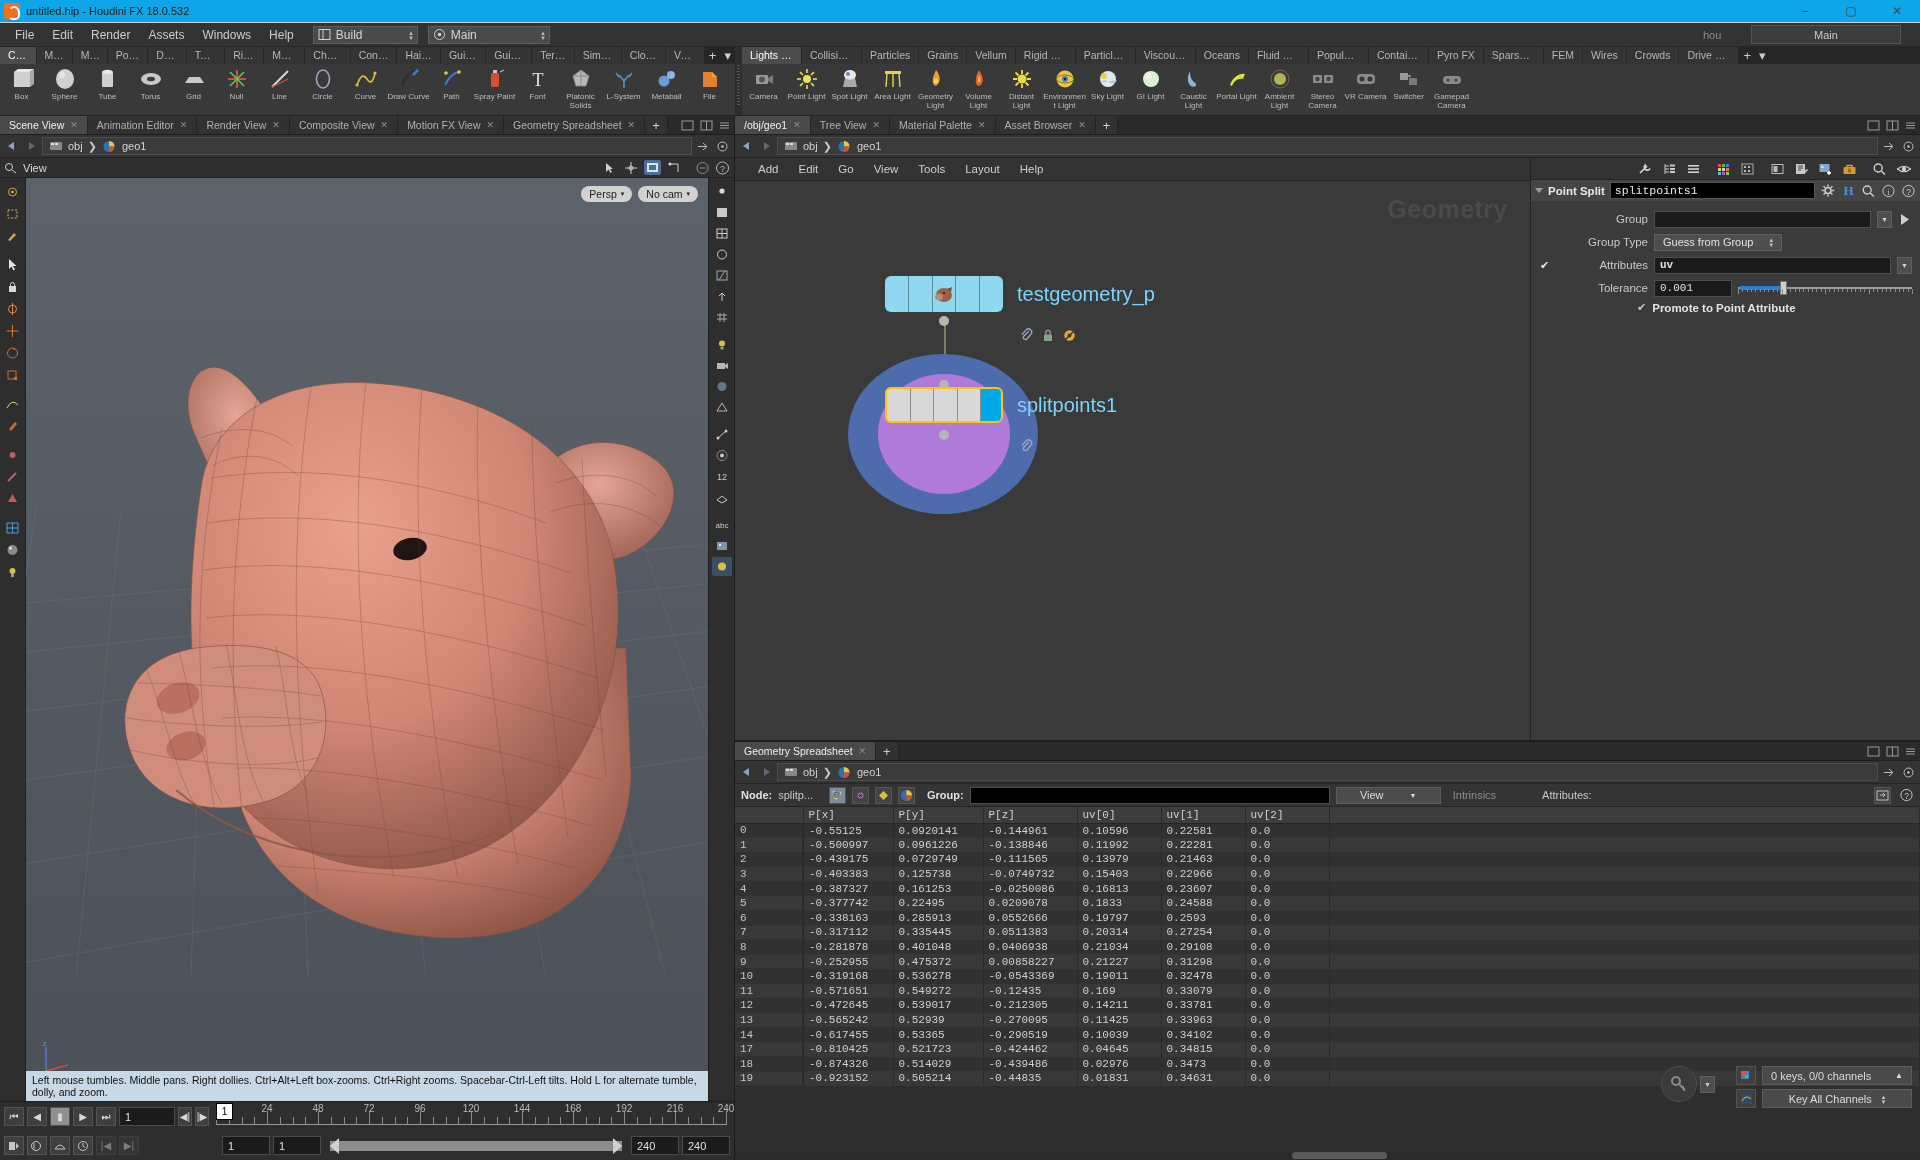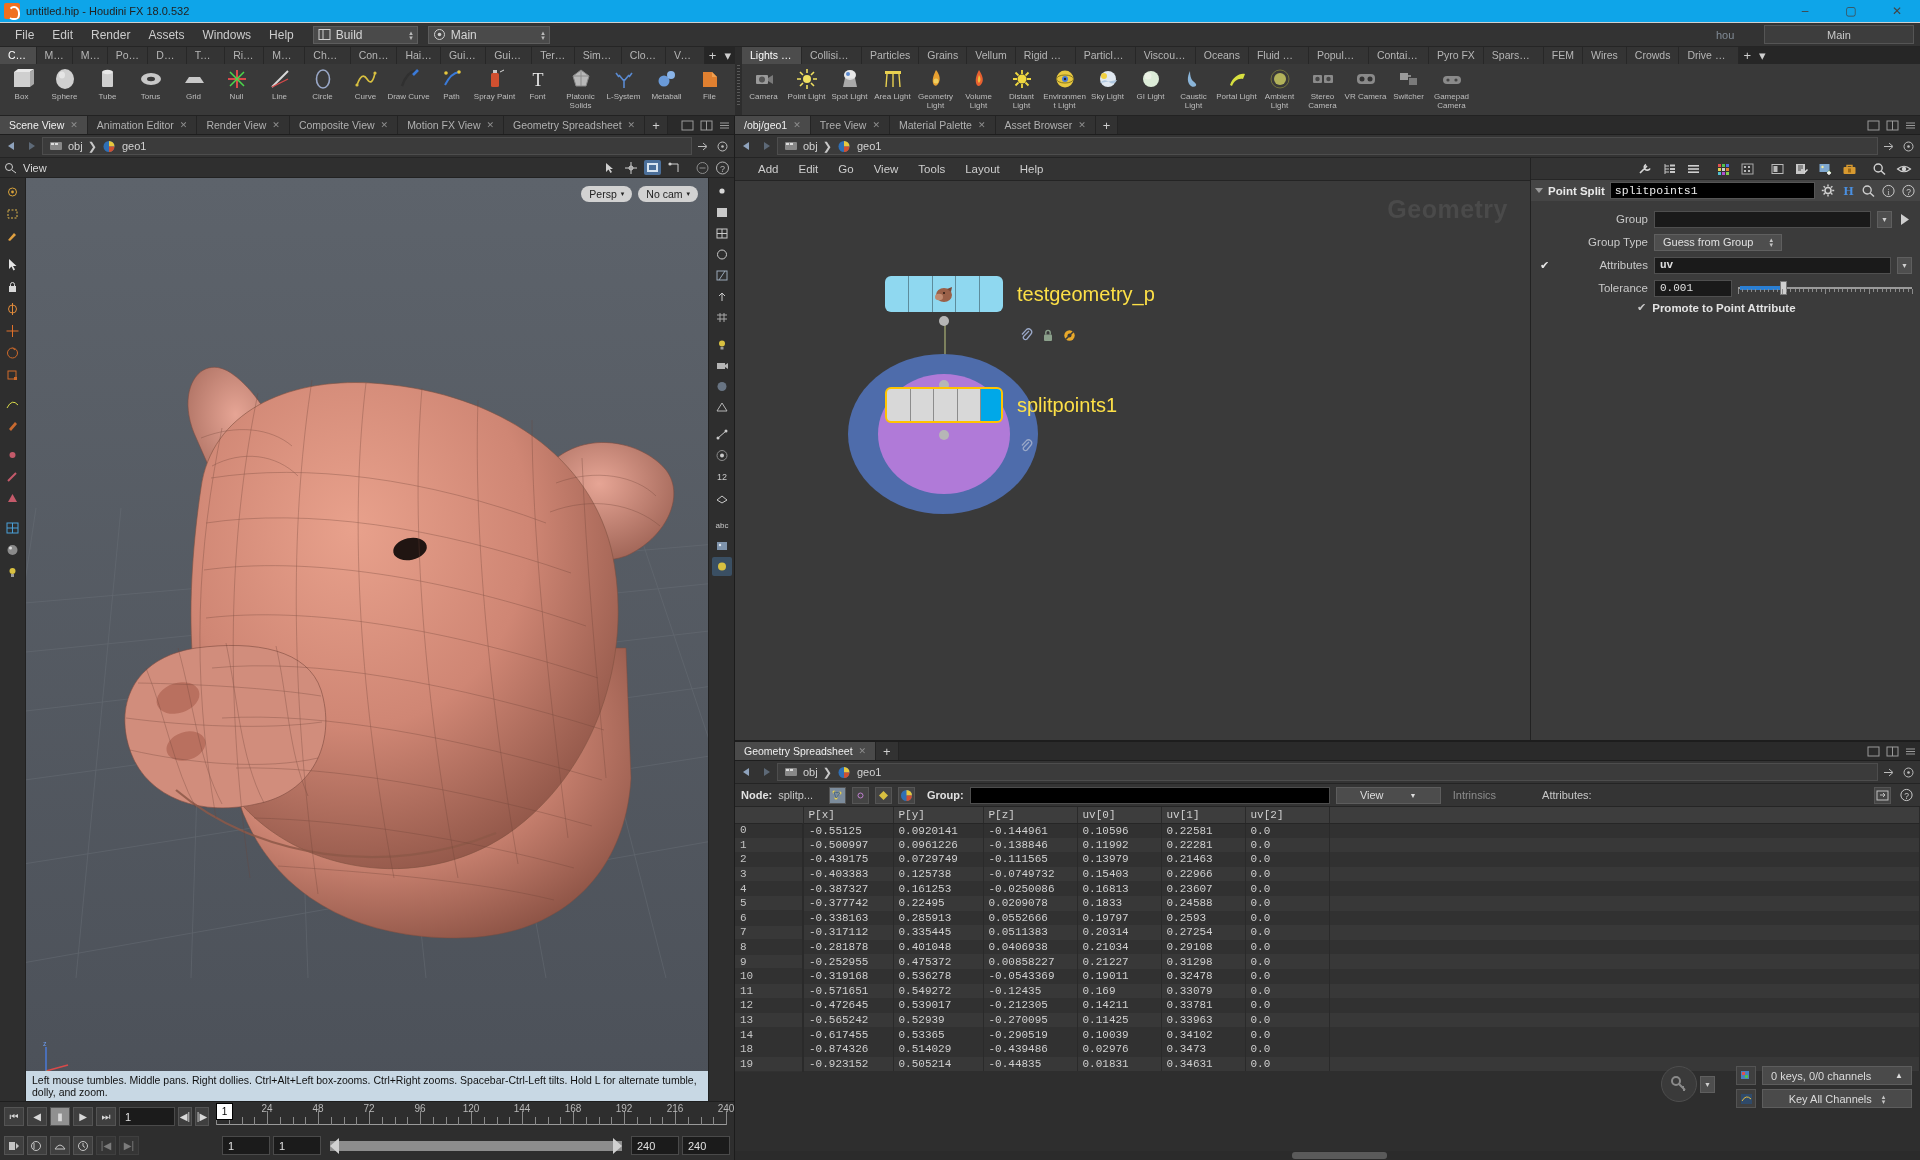--- a/index.html
+++ b/index.html
@@ -20,21 +20,21 @@
 
   
   #menubar { height:24px; background:#333333; display:flex; align-items:center;
     border-bottom:1px solid #252525; padding-left:6px; }
   #menubar .mi { padding:0 9px; line-height:24px; color:#cdcdcd; font-size:12px; }
   .combo { height:18px; background:#4a4a4a; border:1px solid #5d5d5d; display:flex;
     align-items:center; padding:0 4px; margin-left:10px; color:#d5d5d5; font-size:12px; }
   .combo .ci { width:13px;height:13px;margin-right:5px;display:inline-block;}
   .combo .spin { margin-left:auto; padding-left:14px; display:flex; flex-direction:column;
     line-height:5px; font-size:7px; color:#bbb;}
-  #menubar-right { margin-left:auto; display:flex; align-items:center; padding-right:6px; }
+  #menubar-right { margin-left:auto; display:flex; align-items:center; padding-right:19px; }
   #menubar-right .desk { height:19px; background:#3d3d3d; border:1px solid #555;
     display:flex; align-items:center; padding:0 10px; min-width:150px; justify-content:center;}
 
   
   #shelfwrap { display:flex; height:69px; background:#2d2d2d; border-bottom:1px solid #222;}
   .shelf { display:flex; flex-direction:column; overflow:hidden; }
   .shelf-tabs { display:flex; height:17px; background:#262626; }
   .shelf-tab { padding:0 8px; line-height:17px; font-size:10.5px; color:#b6b6b6;
     background:#343434; border-right:1px solid #272727; white-space:nowrap;
     max-width:60px; overflow:hidden; text-overflow:ellipsis;}
@@ -123,21 +123,21 @@
     gap:2px; border-bottom:1px solid #242424;}
   .netmenu .mi{ padding:0 9px; line-height:23px; font-size:11.5px; color:#cecece;}
   #netcanvas { flex:1; background:#3a3a3a; position:relative; overflow:hidden;}
   .netwatermark { position:absolute; right:22px; top:14px; font-size:25px; font-weight:bold;
     color:#4a4a4a; letter-spacing:.5px;}
   .node { position:absolute; }
   .nodebox { width:118px; height:36px; border-radius:6px; position:relative;
     display:flex; overflow:hidden;}
   .nodebox .stripe { flex:1; border-right:1px solid rgba(0,0,0,.35); }
   .nodename { position:absolute; left:132px; top:50%; transform:translateY(-50%);
-    font-size:20px; color:#fde047; white-space:nowrap;}
+    font-size:20px; color:#7dd3fc; white-space:nowrap;}
   .nodeflags { position:absolute; left:134px; top:52px; display:flex; gap:7px;}
   .dot { width:10px;height:10px;border-radius:50%;background:#b6b6b6;position:absolute;}
   .halo { position:absolute; border-radius:50%; }
 
   
   #parmpane { width:390px; background:#3b3b3b; display:flex; flex-direction:column;
     border-left:1px solid #222; }
   .parm-icons { height:22px; background:#333; display:flex; align-items:center;
     justify-content:flex-end; gap:9px; padding-right:8px; border-bottom:1px solid #262626;}
   .parm-header { height:21px; background:#454545; display:flex; align-items:center;
@@ -1847,20 +1847,30 @@
               <tr class="odd">
                 <td class="idx">14</td>
                 <td>-0.617455</td>
                 <td>0.53365</td>
                 <td>-0.290519</td>
                 <td>0.10039</td>
                 <td>0.34102</td>
                 <td>0.0</td>
                 <td></td>
               </tr>
+              <tr class="even">
+                <td class="idx">17</td>
+                <td>-0.810425</td>
+                <td>0.521723</td>
+                <td>-0.424462</td>
+                <td>0.04645</td>
+                <td>0.34815</td>
+                <td>0.0</td>
+                <td></td>
+              </tr>
               <tr class="odd">
                 <td class="idx">18</td>
                 <td>-0.874326</td>
                 <td>0.514029</td>
                 <td>-0.439486</td>
                 <td>0.02976</td>
                 <td>0.3473</td>
                 <td>0.0</td>
                 <td></td>
               </tr>

